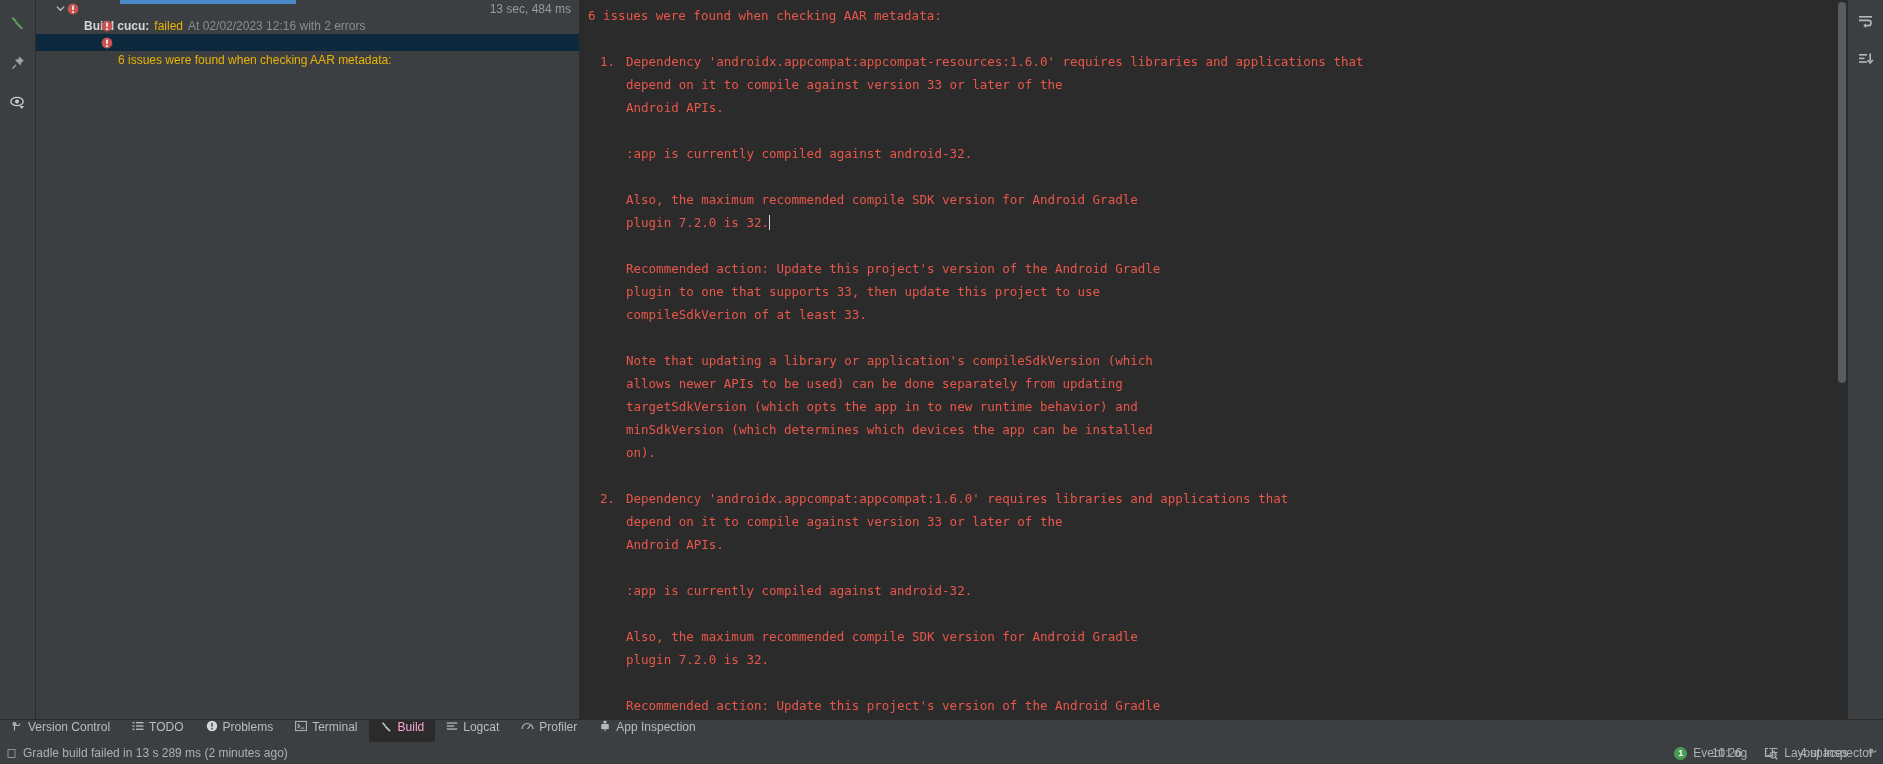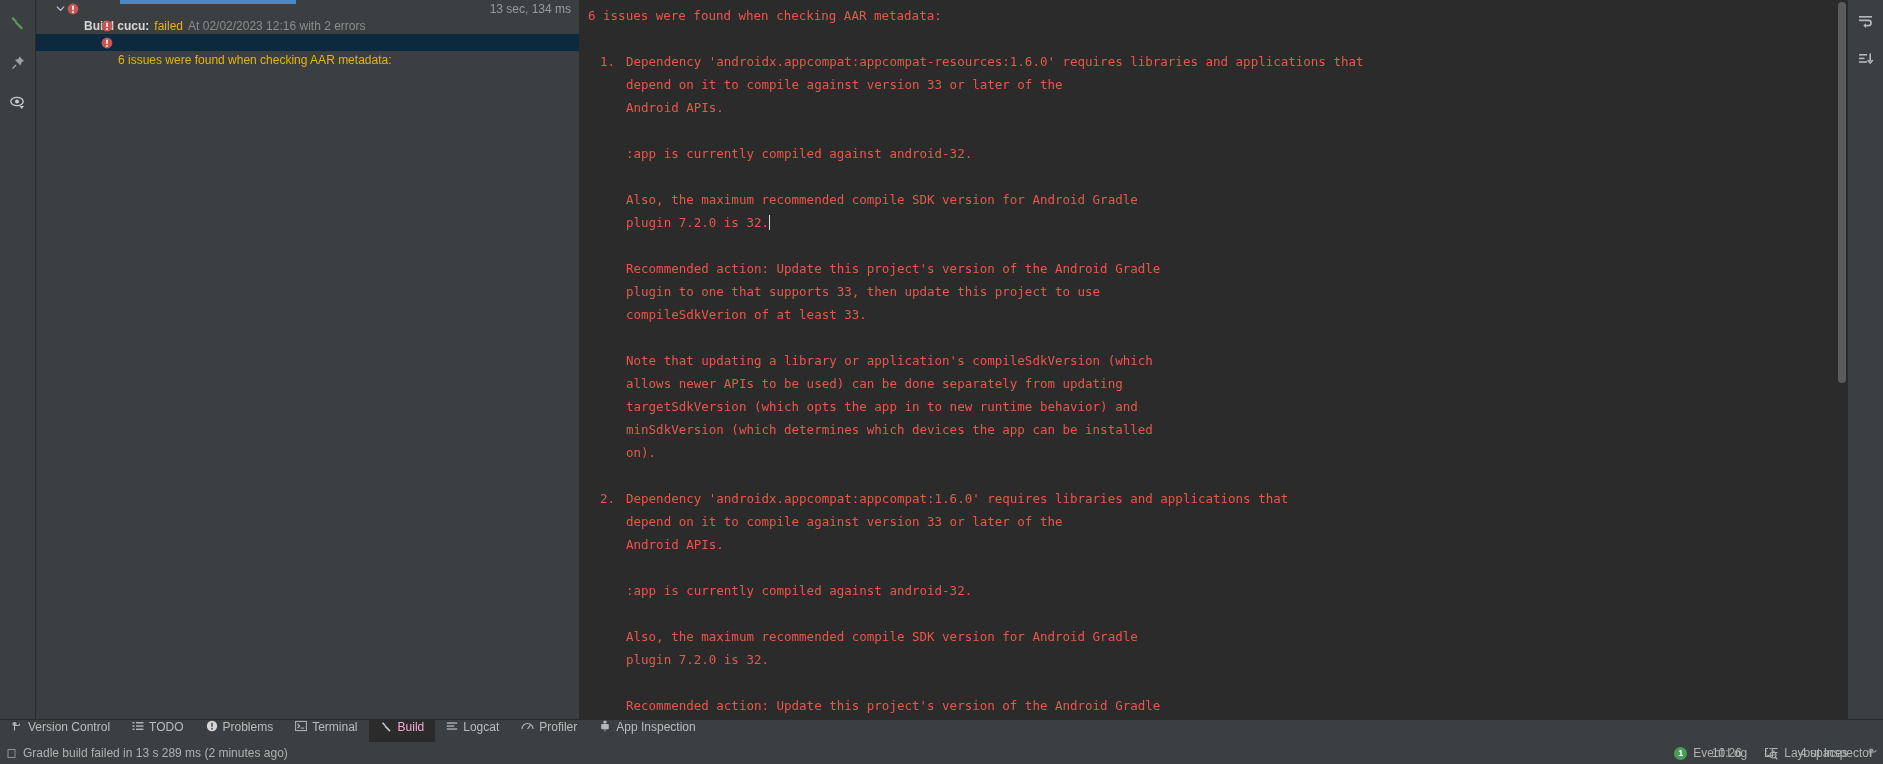--- a/index.html
+++ b/index.html
@@ -210,21 +210,21 @@
                 <circle cx="6" cy="6" r="5.4" fill="#c75450"></circle>
                 <rect x="5.2" y="2.6" width="1.6" height="4.3" rx="0.7" fill="#ffffff"></rect>
                 <circle cx="6" cy="9" r="0.95" fill="#ffffff"></circle>
               </svg>
             </span>
             <span class="tree-label">
               <span class="t-bold">Build cucu:</span>
               <span class="t-norm">failed</span>
               <span class="t-dim">At 02/02/2023 12:16 with 2 errors</span>
             </span>
-            <span class="tree-time">13 sec, 134 ms</span>
+            <span class="tree-time">13 sec, 484 ms</span>
           </div>
           <div class="tree-row" style="padding-left:52px;">
             <span class="twisty"></span>
             <span class="err-badge">
               <svg width="12" height="12" viewBox="0 0 12 12">
                 <circle cx="6" cy="6" r="5.4" fill="#c75450"></circle>
                 <rect x="5.2" y="2.6" width="1.6" height="4.3" rx="0.7" fill="#ffffff"></rect>
                 <circle cx="6" cy="9" r="0.95" fill="#ffffff"></circle>
               </svg>
             </span>

